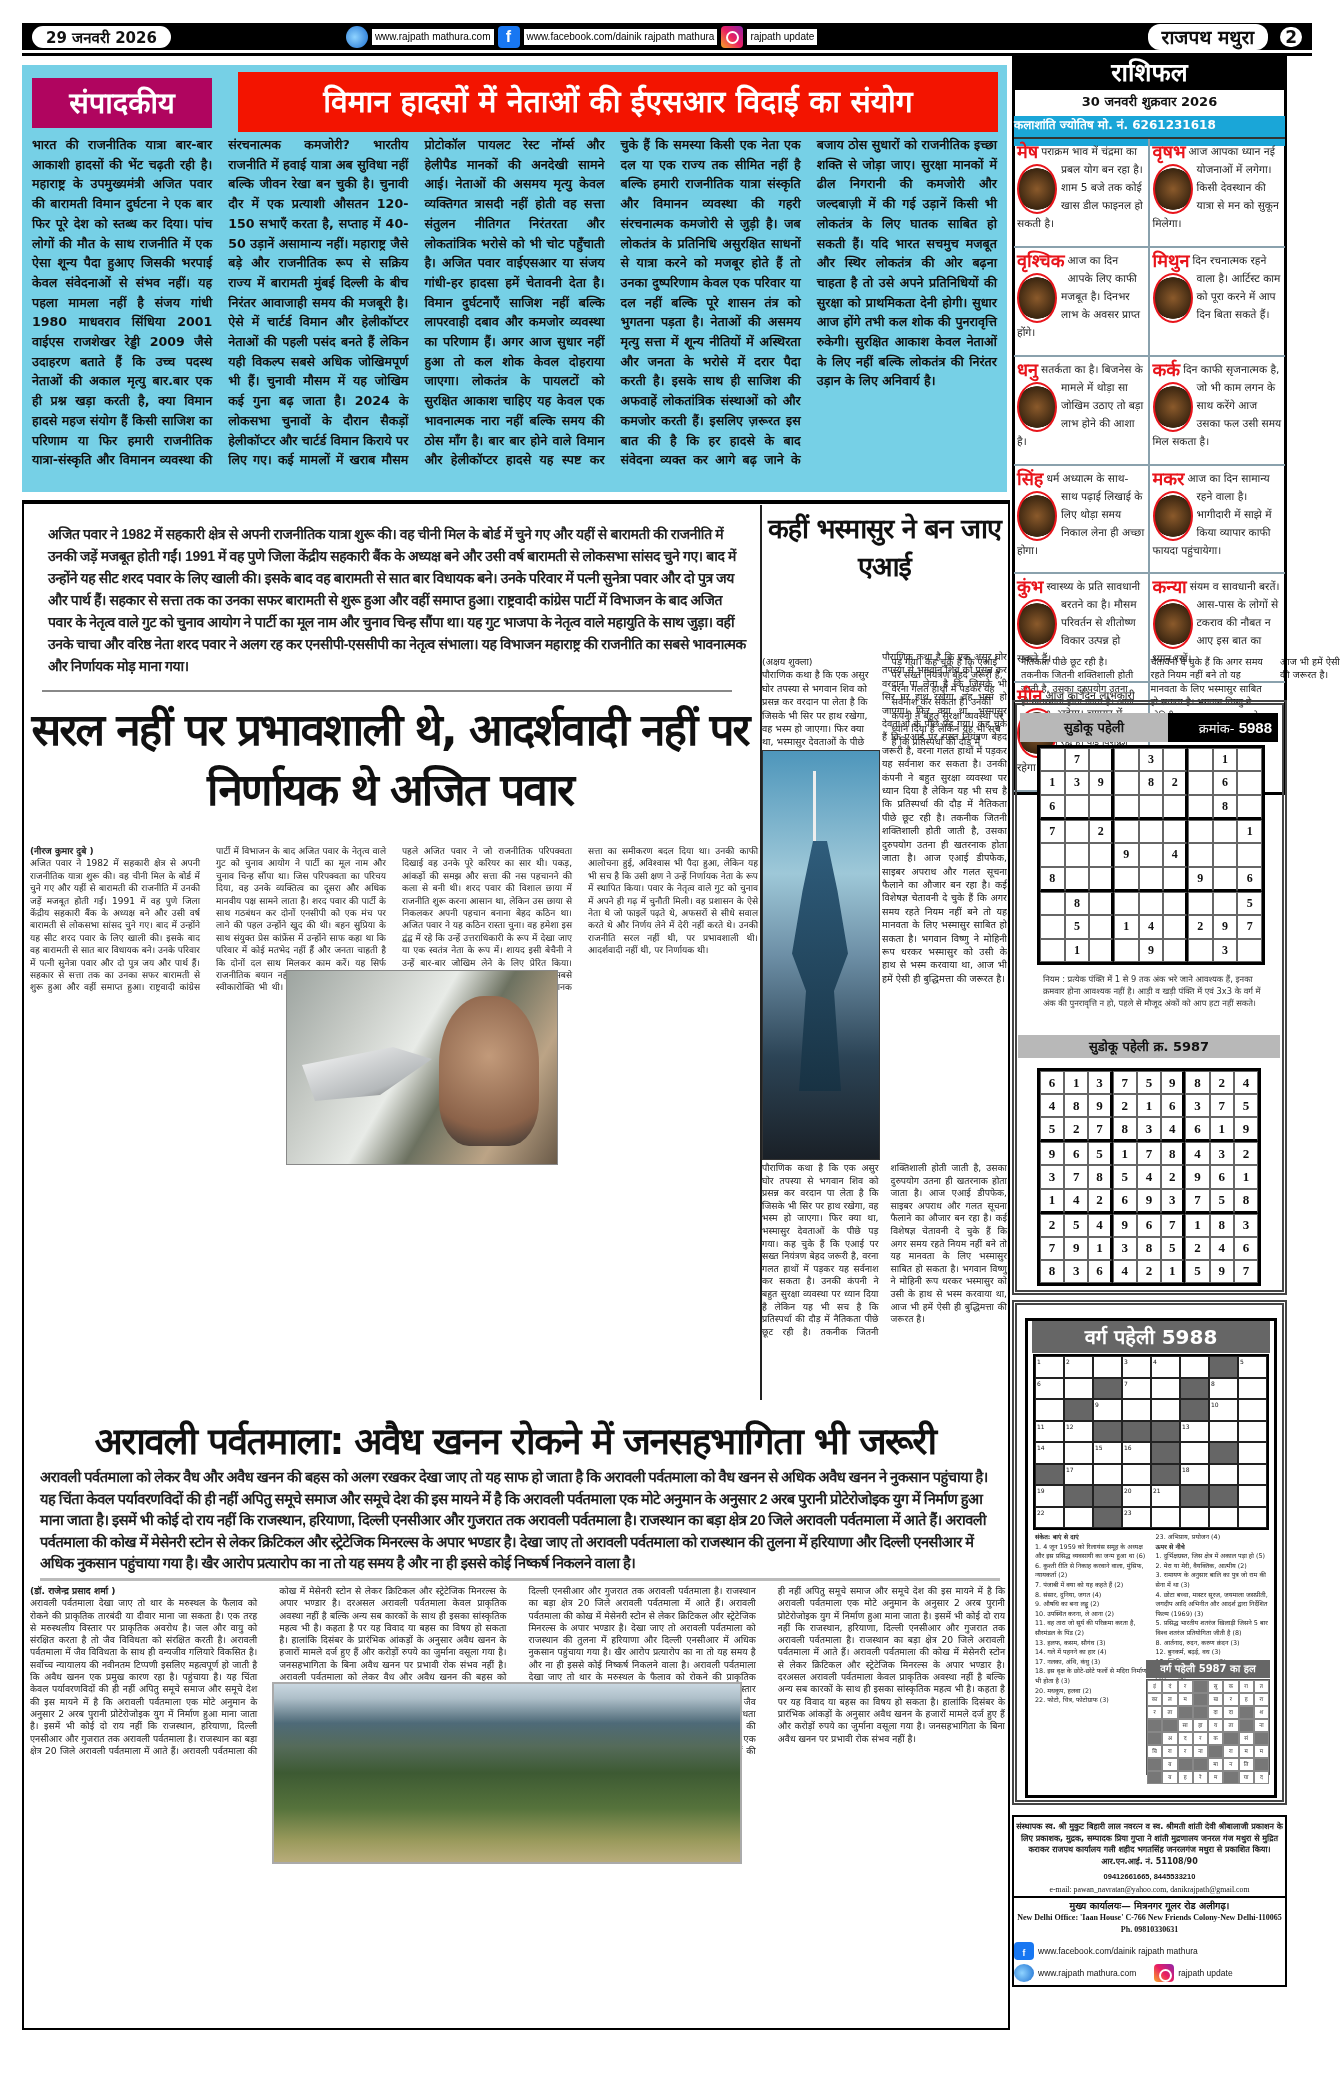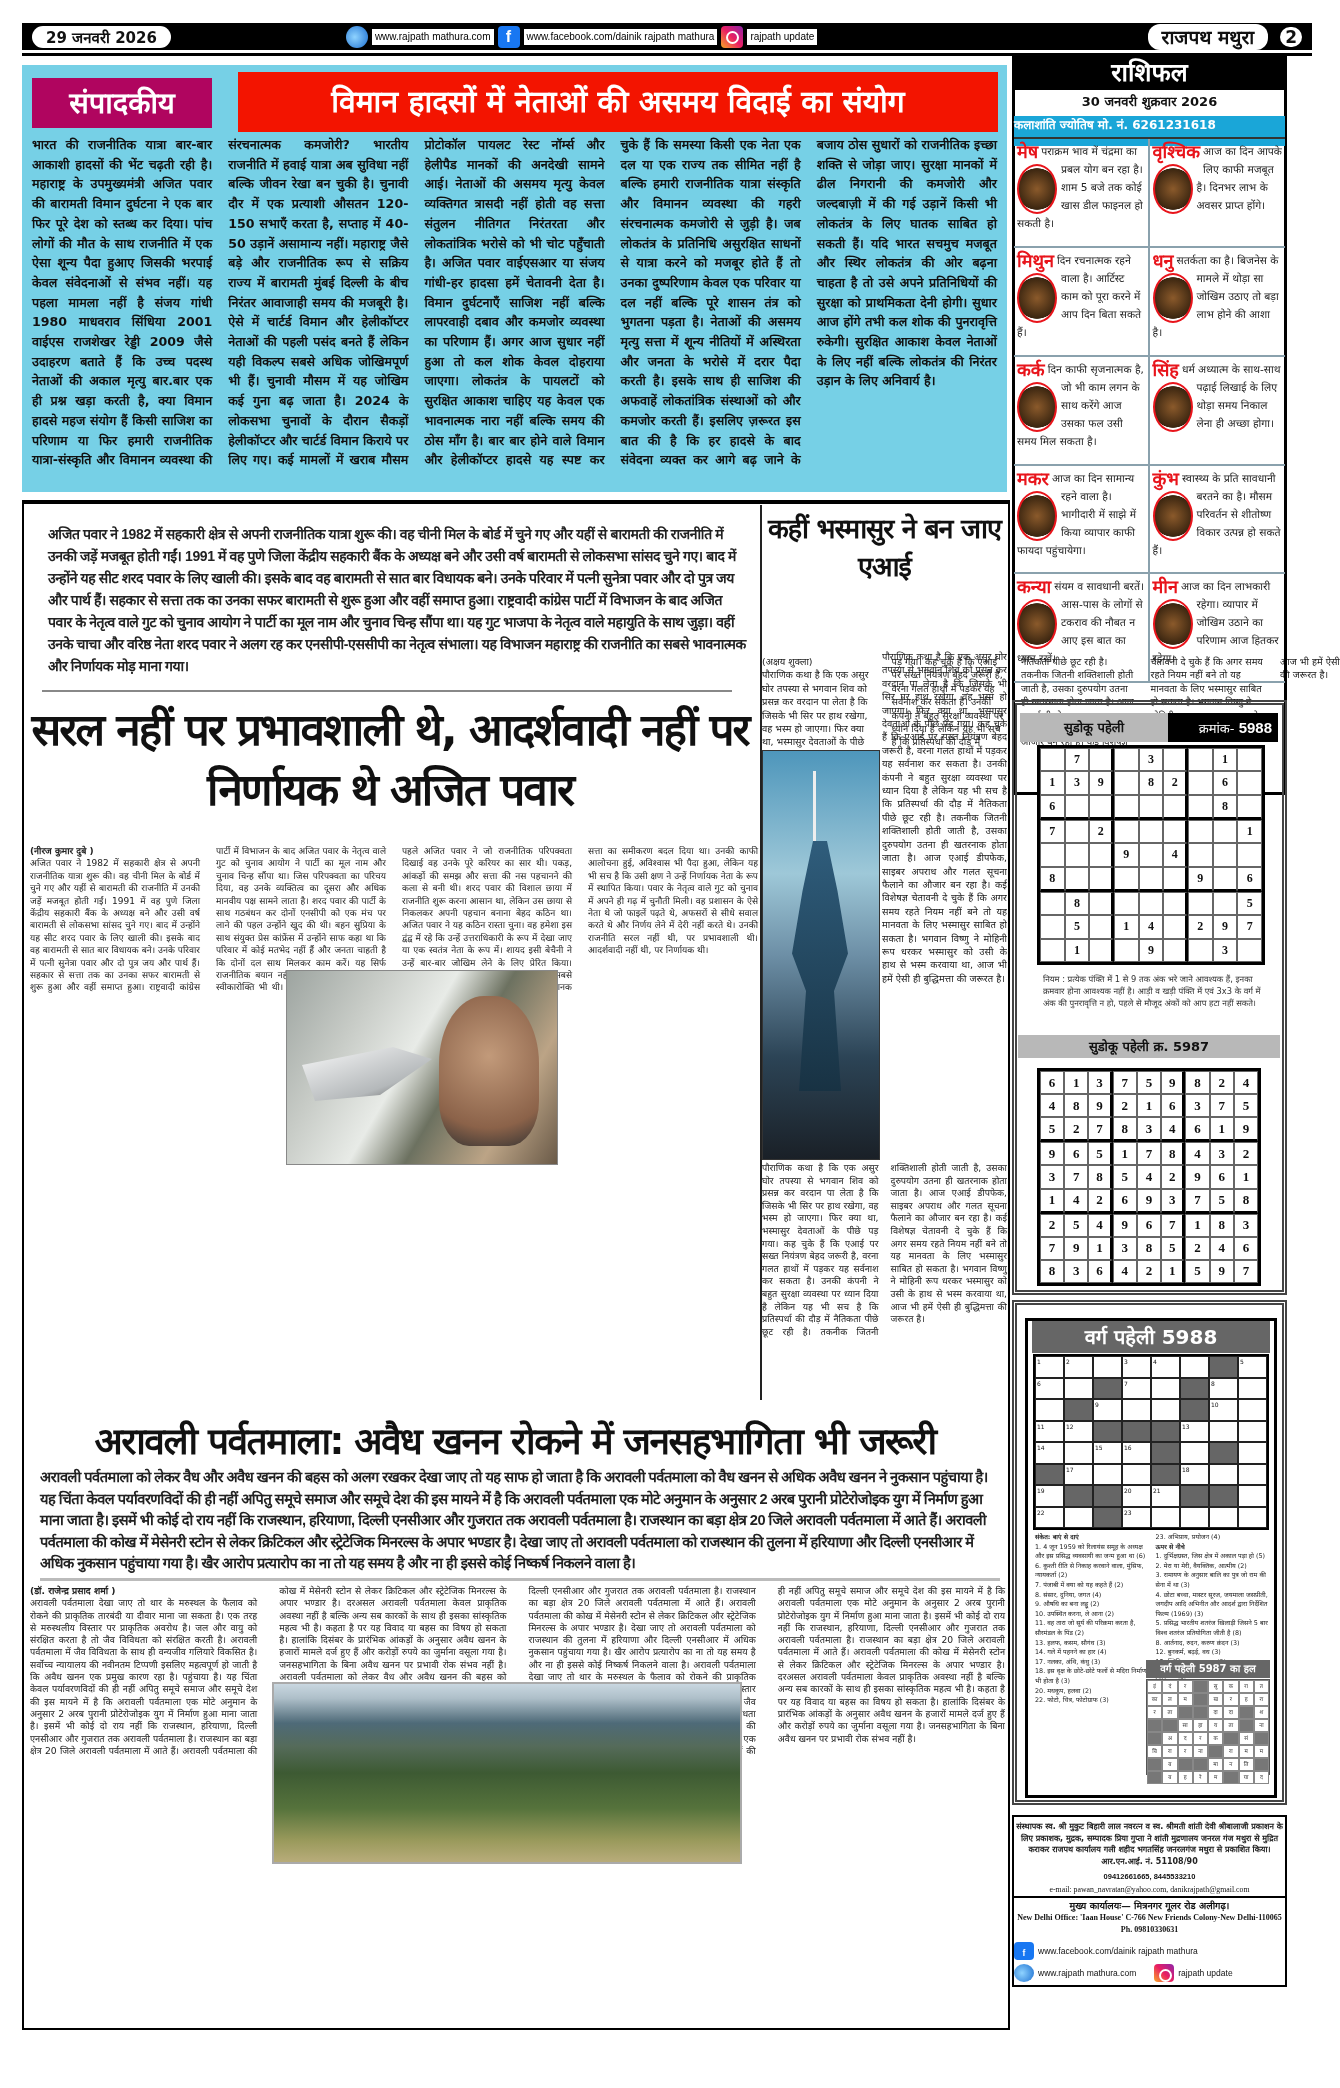--- a/index.html
+++ b/index.html
@@ -107,21 +107,21 @@
     <span class="ico ig"></span>
     <span class="lnk">rajpath update</span>
   </div>
   <span class="brand">राजपथ मथुरा</span>
   <span class="pg">2</span>
 </div>
 <div class="abs rule"></div>
 
 <div class="abs editorial"></div>
 <div class="abs ed-label">संपादकीय</div>
-<div class="abs ed-title">विमान हादसों में नेताओं की असमय विदाई का संयोग</div>
+<div class="abs ed-title">विमान हादसों में नेताओं की ईएसआर विदाई का संयोग</div>
 <div class="abs ed-cols">भारत की राजनीतिक यात्रा बार-बार आकाशी हादसों की भेंट चढ़ती रही है। महाराष्ट्र के उपमुख्यमंत्री अजित पवार की बारामती विमान दुर्घटना ने एक बार फिर पूरे देश को स्तब्ध कर दिया। पांच लोगों की मौत के साथ राजनीति में एक ऐसा शून्य पैदा हुआए जिसकी भरपाई केवल संवेदनाओं से संभव नहीं। यह पहला मामला नहीं है संजय गांधी 1980 माधवराव सिंधिया 2001 वाईएस राजशेखर रेड्डी 2009 जैसे उदाहरण बताते हैं कि उच्च पदस्थ नेताओं की अकाल मृत्यु बार.बार एक ही प्रश्न खड़ा करती है, क्या विमान हादसे महज संयोग हैं किसी साजिश का परिणाम या फिर हमारी राजनीतिक यात्रा-संस्कृति और विमानन व्यवस्था की संरचनात्मक कमजोरी? भारतीय राजनीति में हवाई यात्रा अब सुविधा नहीं बल्कि जीवन रेखा बन चुकी है। चुनावी दौर में एक प्रत्याशी औसतन 120-150 सभाएँ करता है, सप्ताह में 40-50 उड़ानें असामान्य नहीं। महाराष्ट्र जैसे बड़े और राजनीतिक रूप से सक्रिय राज्य में बारामती मुंबई दिल्ली के बीच निरंतर आवाजाही समय की मजबूरी है। ऐसे में चार्टर्ड विमान और हेलीकॉप्टर नेताओं की पहली पसंद बनते हैं लेकिन यही विकल्प सबसे अधिक जोखिमपूर्ण भी हैं। चुनावी मौसम में यह जोखिम कई गुना बढ़ जाता है। 2024 के लोकसभा चुनावों के दौरान सैकड़ों हेलीकॉप्टर और चार्टर्ड विमान किराये पर लिए गए। कई मामलों में खराब मौसम प्रोटोकॉल पायलट रेस्ट नॉर्म्स और हेलीपैड मानकों की अनदेखी सामने आई। नेताओं की असमय मृत्यु केवल व्यक्तिगत त्रासदी नहीं होती वह सत्ता संतुलन नीतिगत निरंतरता और लोकतांत्रिक भरोसे को भी चोट पहुँचाती है। अजित पवार वाईएसआर या संजय गांधी-हर हादसा हमें चेतावनी देता है। विमान दुर्घटनाएँ साजिश नहीं बल्कि लापरवाही दबाव और कमजोर व्यवस्था का परिणाम हैं। अगर आज सुधार नहीं हुआ तो कल शोक केवल दोहराया जाएगा। लोकतंत्र के पायलटों को सुरक्षित आकाश चाहिए यह केवल एक भावनात्मक नारा नहीं बल्कि समय की ठोस माँग है। बार बार होने वाले विमान और हेलीकॉप्टर हादसे यह स्पष्ट कर चुके हैं कि समस्या किसी एक नेता एक दल या एक राज्य तक सीमित नहीं है बल्कि हमारी राजनीतिक यात्रा संस्कृति और विमानन व्यवस्था की गहरी संरचनात्मक कमजोरी से जुड़ी है। जब लोकतंत्र के प्रतिनिधि असुरक्षित साधनों से यात्रा करने को मजबूर होते हैं तो उनका दुष्परिणाम केवल एक परिवार या दल नहीं बल्कि पूरे शासन तंत्र को भुगतना पड़ता है। नेताओं की असमय मृत्यु सत्ता में शून्य नीतियों में अस्थिरता और जनता के भरोसे में दरार पैदा करती है। इसके साथ ही साजिश की अफवाहें लोकतांत्रिक संस्थाओं को और कमजोर करती हैं। इसलिए ज़रूरत इस बात की है कि हर हादसे के बाद संवेदना व्यक्त कर आगे बढ़ जाने के बजाय ठोस सुधारों को राजनीतिक इच्छा शक्ति से जोड़ा जाए। सुरक्षा मानकों में ढील निगरानी की कमजोरी और जल्दबाज़ी में की गई उड़ानें किसी भी लोकतंत्र के लिए घातक साबित हो सकती हैं। यदि भारत सचमुच मजबूत और स्थिर लोकतंत्र की ओर बढ़ना चाहता है तो उसे अपने प्रतिनिधियों की सुरक्षा को प्राथमिकता देनी होगी। सुधार आज होंगे तभी कल शोक की पुनरावृत्ति रुकेगी। सुरक्षित आकाश केवल नेताओं के लिए नहीं बल्कि लोकतंत्र की निरंतर उड़ान के लिए अनिवार्य है।</div>
 
 <div class="abs mainbox"></div>
 <div class="abs intro">अजित पवार ने 1982 में सहकारी क्षेत्र से अपनी राजनीतिक यात्रा शुरू की। वह चीनी मिल के बोर्ड में चुने गए और यहीं से बारामती की राजनीति में उनकी जड़ें मजबूत होती गईं। 1991 में वह पुणे जिला केंद्रीय सहकारी बैंक के अध्यक्ष बने और उसी वर्ष बारामती से लोकसभा सांसद चुने गए। बाद में उन्होंने यह सीट शरद पवार के लिए खाली की। इसके बाद वह बारामती से सात बार विधायक बने। उनके परिवार में पत्नी सुनेत्रा पवार और दो पुत्र जय और पार्थ हैं। सहकार से सत्ता तक का उनका सफर बारामती से शुरू हुआ और वहीं समाप्त हुआ। राष्ट्रवादी कांग्रेस पार्टी में विभाजन के बाद अजित पवार के नेतृत्व वाले गुट को चुनाव आयोग ने पार्टी का मूल नाम और चुनाव चिन्ह सौंपा था। यह गुट भाजपा के नेतृत्व वाले महायुति के साथ जुड़ा। वहीं उनके चाचा और वरिष्ठ नेता शरद पवार ने अलग रह कर एनसीपी-एससीपी का नेतृत्व संभाला। यह विभाजन महाराष्ट्र की राजनीति का सबसे भावनात्मक और निर्णायक मोड़ माना गया।</div>
 <div class="abs introrule"></div>
 <div class="abs headline1">सरल नहीं पर प्रभावशाली थे, आदर्शवादी नहीं पर निर्णायक थे अजित पवार</div>
 <div class="abs cols4">
   <span style="display:block;font-weight:bold">(नीरज कुमार दुबे )</span>
   <span>अजित पवार ने 1982 में सहकारी क्षेत्र से अपनी राजनीतिक यात्रा शुरू की। वह चीनी मिल के बोर्ड में चुने गए और यहीं से बारामती की राजनीति में उनकी जड़ें मजबूत होती गईं। 1991 में वह पुणे जिला केंद्रीय सहकारी बैंक के अध्यक्ष बने और उसी वर्ष बारामती से लोकसभा सांसद चुने गए। बाद में उन्होंने यह सीट शरद पवार के लिए खाली की। इसके बाद वह बारामती से सात बार विधायक बने। उनके परिवार में पत्नी सुनेत्रा पवार और दो पुत्र जय और पार्थ हैं। सहकार से सत्ता तक का उनका सफर बारामती से शुरू हुआ और वहीं समाप्त हुआ। राष्ट्रवादी कांग्रेस पार्टी में विभाजन के बाद अजित पवार के नेतृत्व वाले गुट को चुनाव आयोग ने पार्टी का मूल नाम और चुनाव चिन्ह सौंपा था। जिस परिपक्वता का परिचय दिया, वह उनके व्यक्तित्व का दूसरा और अधिक मानवीय पक्ष सामने लाता है। शरद पवार की पार्टी के साथ गठबंधन कर दोनों एनसीपी को एक मंच पर लाने की पहल उन्होंने खुद की थी। बहन सुप्रिया के साथ संयुक्त प्रेस कांफ्रेंस में उन्होंने साफ कहा था कि परिवार में कोई मतभेद नहीं हैं और जनता चाहती है कि दोनों दल साथ मिलकर काम करें। यह सिर्फ राजनीतिक बयान नहीं था, बल्कि एक भावनात्मक स्वीकारोक्ति भी थी। देखा जाये तो अपने निधन से पहले अजित पवार ने जो राजनीतिक परिपक्वता दिखाई वह उनके पूरे करियर का सार थी। पकड़, आंकड़ों की समझ और सत्ता की नस पहचानने की कला से बनी थी। शरद पवार की विशाल छाया में राजनीति शुरू करना आसान था, लेकिन उस छाया से निकलकर अपनी पहचान बनाना बेहद कठिन था। अजित पवार ने यह कठिन रास्ता चुना। वह हमेशा इस द्वंद्व में रहे कि उन्हें उत्तराधिकारी के रूप में देखा जाए या एक स्वतंत्र नेता के रूप में। शायद इसी बेचैनी ने उन्हें बार-बार जोखिम लेने के लिए प्रेरित किया। 2023 की वह सुबह भारतीय राजनीति के सबसे नाटकीय क्षणों में गिनी जाती है जब उन्होंने अचानक सत्ता का समीकरण बदल दिया था। उनकी काफी आलोचना हुई, अविश्वास भी पैदा हुआ, लेकिन यह भी सच है कि उसी क्षण ने उन्हें निर्णायक नेता के रूप में स्थापित किया। पवार के नेतृत्व वाले गुट को चुनाव में अपने ही गढ़ में चुनौती मिली। वह प्रशासन के ऐसे नेता थे जो फाइलें पढ़ते थे, अफसरों से सीधे सवाल करते थे और निर्णय लेने में देरी नहीं करते थे। उनकी राजनीति सरल नहीं थी, पर प्रभावशाली थी। आदर्शवादी नहीं थी, पर निर्णायक थी।</span>
 </div>
@@ -153,20 +153,21 @@
   <span>अरावली पर्वतमाला देखा जाए तो थार के मरुस्थल के फैलाव को रोकने की प्राकृतिक तारबंदी या दीवार माना जा सकता है। एक तरह से मरुस्थलीय विस्तार पर प्राकृतिक अवरोध है। जल और वायु को संरक्षित करता है तो जैव विविधता को संरक्षित करती है। अरावली पर्वतमाला में जैव विविधता के साथ ही वन्यजीव गलियारे विकसित है। सर्वोच्च न्यायालय की नवीनतम टिप्पणी इसलिए महत्वपूर्ण हो जाती है कि अवैध खनन एक प्रमुख कारण रहा है। पहुंचाया है। यह चिंता केवल पर्यावरणविदों की ही नहीं अपितु समूचे समाज और समूचे देश की इस मायने में है कि अरावली पर्वतमाला एक मोटे अनुमान के अनुसार 2 अरब पुरानी प्रोटेरोजोइक युग में निर्माण हुआ माना जाता है। इसमें भी कोई दो राय नहीं कि राजस्थान, हरियाणा, दिल्ली एनसीआर और गुजरात तक अरावली पर्वतमाला है। राजस्थान का बड़ा क्षेत्र 20 जिले अरावली पर्वतमाला में आते हैं। अरावली पर्वतमाला की कोख में मेसेनरी स्टोन से लेकर क्रिटिकल और स्ट्रेटेजिक मिनरल्स के अपार भण्डार है। दरअसल अरावली पर्वतमाला केवल प्राकृतिक अवस्था नहीं है बल्कि अन्य सब कारकों के साथ ही इसका सांस्कृतिक महत्व भी है। कहता है पर यह विवाद या बहस का विषय हो सकता है। हालांकि दिसंबर के प्रारंभिक आंकड़ों के अनुसार अवैध खनन के हजारों मामले दर्ज हुए हैं और करोड़ों रुपये का जुर्माना वसूला गया है। जनसहभागिता के बिना अवैध खनन पर प्रभावी रोक संभव नहीं है।</span>
 </div>
 <div class="abs landscape" title="अरावली पर्वतमाला का दृश्य"></div>
 
 <div class="abs rashi"></div>
 <div class="abs rashi-title">राशिफल</div>
 <div class="abs rashi-date">30 जनवरी शुक्रवार 2026</div>
 <div class="abs rashi-contact">कलाशांति ज्योतिष  मो. नं. 6261231618</div>
 <div class="abs rashi-grid">
   <div class="rcell"><span class="nm">मेष</span><span class="sym"></span><span>पराक्रम भाव में चंद्रमा का प्रबल योग बन रहा है। शाम 5 बजे तक कोई खास डील फाइनल हो सकती है।</span></div>
+  <div class="rcell"><span class="nm">वृषभ</span><span class="sym"></span><span>आज आपका ध्यान नई योजनाओं में लगेगा। किसी देवस्थान की यात्रा से मन को सुकून मिलेगा।</span></div>
   <div class="rcell"><span class="nm">वृश्चिक</span><span class="sym"></span><span>आज का दिन आपके लिए काफी मजबूत है। दिनभर लाभ के अवसर प्राप्त होंगे।</span></div>
   <div class="rcell"><span class="nm">मिथुन</span><span class="sym"></span><span>दिन रचनात्मक रहने वाला है। आर्टिस्ट काम को पूरा करने में आप दिन बिता सकते हैं।</span></div>
   <div class="rcell"><span class="nm">धनु</span><span class="sym"></span><span>सतर्कता का है। बिजनेस के मामले में थोड़ा सा जोखिम उठाए तो बड़ा लाभ होने की आशा है।</span></div>
   <div class="rcell"><span class="nm">कर्क</span><span class="sym"></span><span>दिन काफी सृजनात्मक है, जो भी काम लगन के साथ करेंगे आज उसका फल उसी समय मिल सकता है।</span></div>
   <div class="rcell"><span class="nm">सिंह</span><span class="sym"></span><span>धर्म अध्यात्म के साथ-साथ पढ़ाई लिखाई के लिए थोड़ा समय निकाल लेना ही अच्छा होगा।</span></div>
   <div class="rcell"><span class="nm">मकर</span><span class="sym"></span><span>आज का दिन सामान्य रहने वाला है। भागीदारी में साझे में किया व्यापार काफी फायदा पहुंचायेगा।</span></div>
   <div class="rcell"><span class="nm">कुंभ</span><span class="sym"></span><span>स्वास्थ्य के प्रति सावधानी बरतने का है। मौसम परिवर्तन से शीतोष्ण विकार उत्पन्न हो सकते हैं।</span></div>
   <div class="rcell"><span class="nm">कन्या</span><span class="sym"></span><span>संयम व सावधानी बरतें। आस-पास के लोगों से टकराव की नौबत न आए इस बात का ध्यान रखें।</span></div>
   <div class="rcell"><span class="nm">मीन</span><span class="sym"></span><span>आज का दिन लाभकारी रहेगा। व्यापार में जोखिम उठाने का परिणाम आज हितकर रहेगा।</span></div>
 </div>

